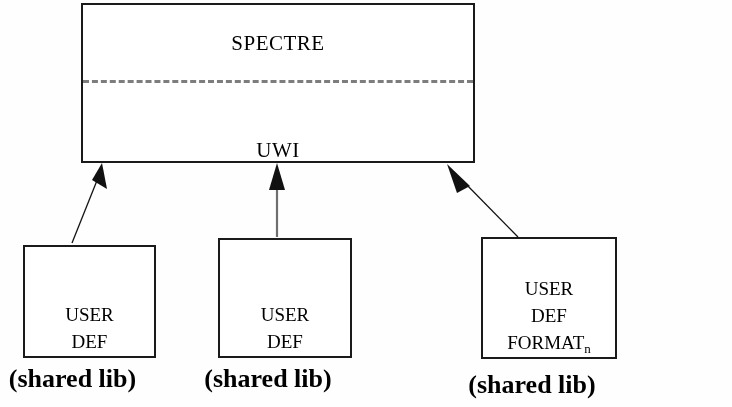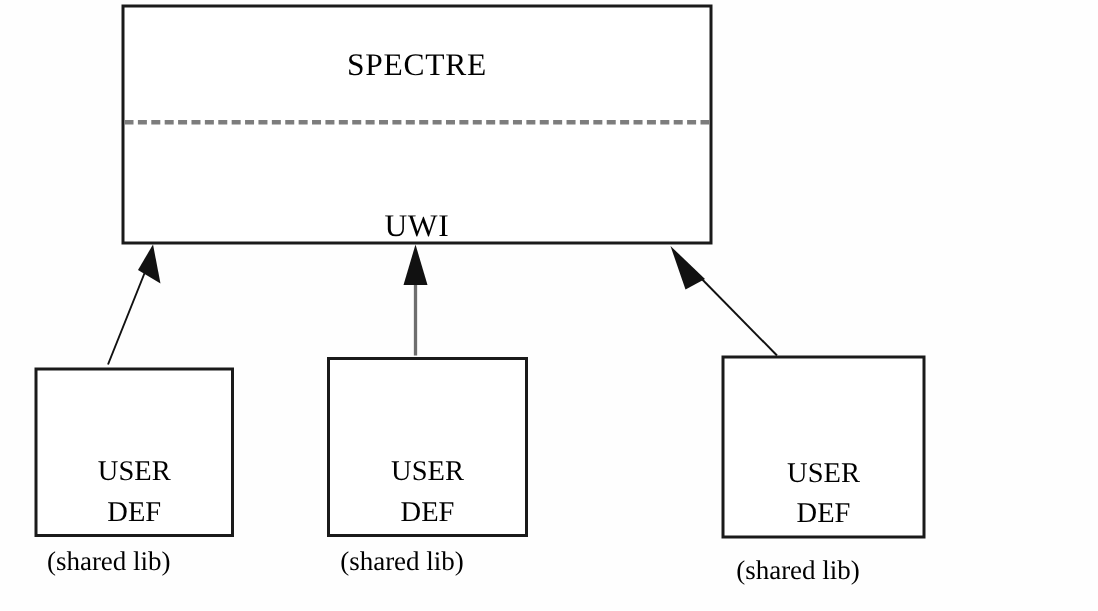--- a/index.html
+++ b/index.html
@@ -97,23 +97,24 @@
     bottom: -4px;
   }
 
   #fmt-box-1 { left: 6px;   top: 245px; width: 133px; height: 113px; }
   #fmt-box-2 { left: 201px; top: 238px; width: 134px; height: 120px; }
   #fmt-box-3 { left: 464px; top: 237px; width: 136px; height: 122px; }
 
   
   .shared-lib {
     position: absolute;
-    font-size: 18px;
+    font-size: 26px;
     white-space: nowrap;
     text-align: center;
+    font-weight: bold;
   }
   #shared-lib-1 { left: 6px;   top: 364px; width: 133px; }
   #shared-lib-2 { left: 201px; top: 364px; width: 134px; }
   #shared-lib-3 { left: 464px; top: 370px; width: 136px; }
 
   
   #arrow-layer {
     position: absolute;
     left: 0;
     top: 0;
@@ -145,20 +146,21 @@
 
   <div class="fmt-box" id="fmt-box-2">
     <div class="fmt-line">USER</div>
     <div class="fmt-line">DEF</div>
   </div>
   <div class="shared-lib" id="shared-lib-2">(shared lib)</div>
 
   <div class="fmt-box" id="fmt-box-3">
     <div class="fmt-line">USER</div>
     <div class="fmt-line">DEF</div>
+    <div class="fmt-line"><span>FORMAT</span><sub>n</sub></div>
   </div>
   <div class="shared-lib" id="shared-lib-3">(shared lib)</div>
 
   <svg id="arrow-layer" viewBox="0 0 732 407" width="732" height="407">
 
     <g>
       <line x1="72" y1="243" x2="98" y2="178" stroke="#111111" stroke-width="1.3"></line>
       <polygon points="102,163 107,189 92,180" fill="#111111"></polygon>
     </g>
 

